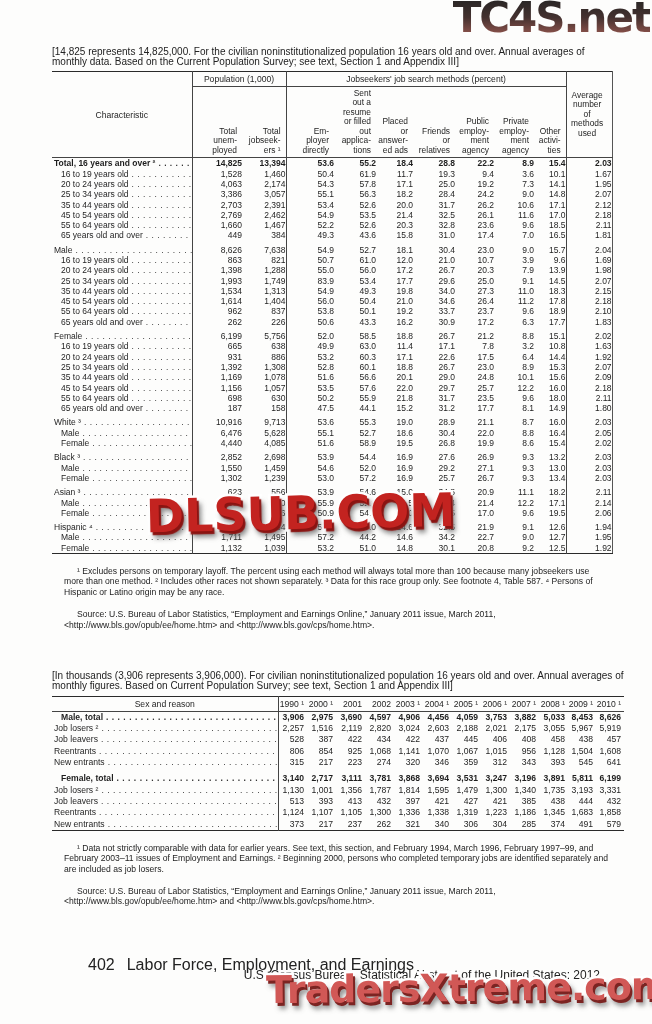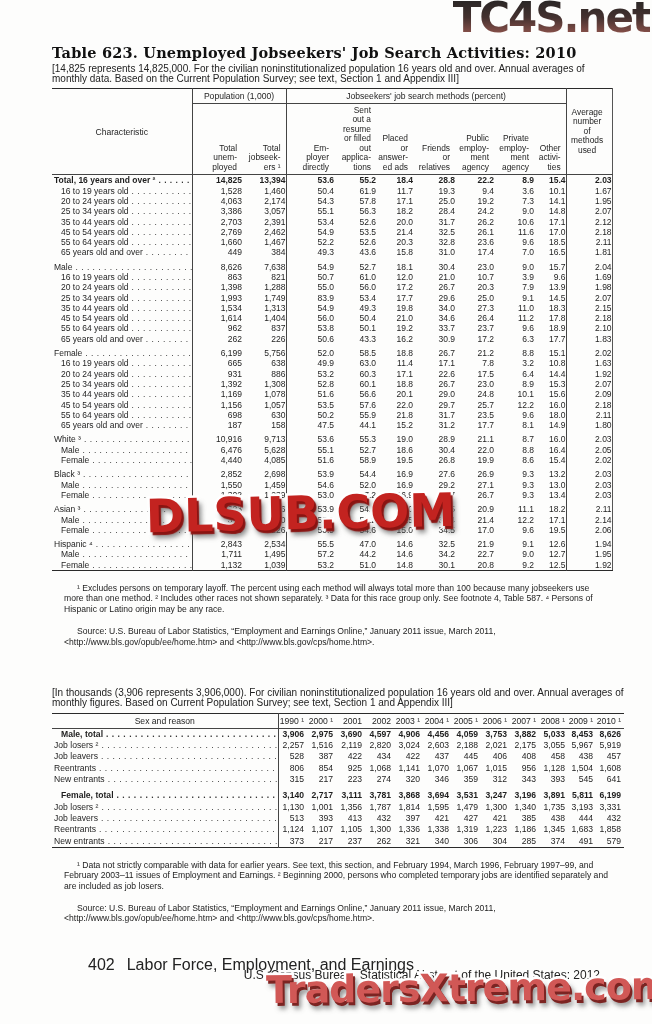--- a/index.html
+++ b/index.html
@@ -72,21 +72,20 @@
     transform:rotate(-.6deg);
   }
 </style>
 </head>
 <body>
 
 <div class="page">
   <div class="content">
 
     <div class="t623-block">
-      <div class="tbl-title">Table 623. Unemployed Jobseekers' Job Search Activities: 2010</div>
       <div class="headnote">[14,825 represents 14,825,000. For the civilian noninstitutionalized population 16 years old and over. Annual averages of monthly data. Based on the Current Population Survey; see text, Section 1 and Appendix III]</div>
 
       <table class="t623">
         <colgroup>
           <col style="width:140px">
             <col style="width:50px">
             <col style="width:44px">
             <col style="width:48px">
           <col style="width:42px">
             <col style="width:37px">

